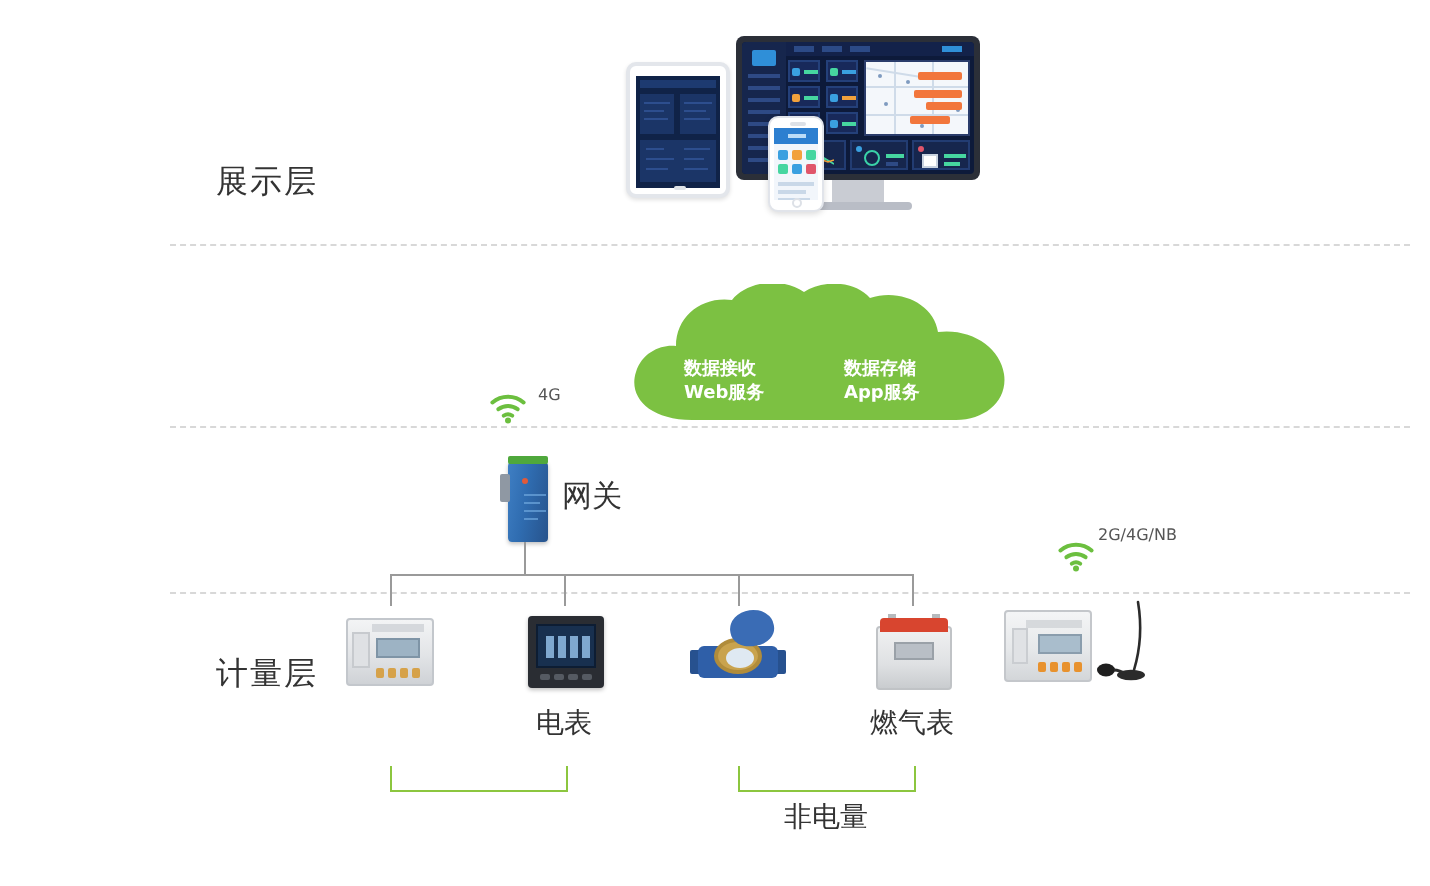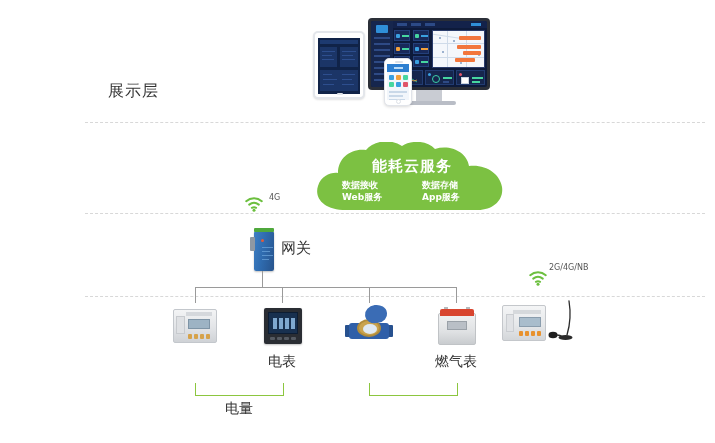--- a/index.html
+++ b/index.html
@@ -201,20 +201,21 @@
 </head>
 <body>
 
 <div class="stage">
 
   <div class="divider" style="top:122px;"></div>
   <div class="divider" style="top:213px;"></div>
   <div class="divider" style="top:296px;"></div>
 
   <div class="layer-label" style="top:81px;">展示层</div>
+  <div class="layer-label" style="top:327px;">计量层</div>
 
   <div class="tablet">
     <div class="tscreen">
       <div class="tline" style="left:2px;top:2px;width:38px;height:4px;background:#1d3a70;"></div>
       <div class="tblk" style="left:2px;top:9px;width:17px;height:20px;"></div>
       <div class="tblk" style="left:22px;top:9px;width:18px;height:20px;"></div>
       <div class="tline" style="left:4px;top:13px;width:13px;height:1px;"></div>
       <div class="tline" style="left:4px;top:17px;width:10px;height:1px;"></div>
       <div class="tline" style="left:4px;top:21px;width:12px;height:1px;"></div>
       <div class="tline" style="left:24px;top:13px;width:14px;height:1px;"></div>
@@ -341,21 +342,20 @@
     </div>
     <div class="phome"></div>
   </div>
 
   <svg class="abs" style="left:310px;top:142px;" width="206" height="72" viewBox="0 0 206 72">
     <path d="M36,68 C14,68 4,56 8,44 C11,34 21,30 28,31 C28,16 41,6 56,8
              C63,-1 80,-4 92,4 C101,-2 117,-2 125,7
              C140,2 157,10 159,24 C176,22 190,32 192,45 C194,58 183,68 168,68 Z" fill="#7cc142"></path>
   </svg>
   <div class="cloud-wrap">
-    <div class="cloud-title">能耗云服务</div>
     <div class="cloud-col left">
       <div>数据接收</div>
       <div>Web服务</div>
     </div>
     <div class="cloud-col right">
       <div>数据存储</div>
       <div>App服务</div>
     </div>
   </div>
 
@@ -460,17 +460,17 @@
     </div>
     <svg class="antenna" viewBox="0 0 26 46">
       <path d="M21,2 C23,14 22,26 19,36" fill="none" stroke="#2b2b2b" stroke-width="1.3" stroke-linecap="round"></path>
       <ellipse cx="17.5" cy="38.5" rx="7" ry="2.6" fill="#2b2b2b"></ellipse>
       <ellipse cx="5" cy="36" rx="4.5" ry="3.2" fill="#1f1f1f"></ellipse>
       <path d="M9,36 C12,36 14,37.5 15,38.2" fill="none" stroke="#2b2b2b" stroke-width="1.6"></path>
     </svg>
   </div>
 
   <div class="bracket" style="left:195px;top:383px;width:87px;"></div>
-  <div class="bracket-label" style="left:194px;top:400px;width:90px;">电量</div>
 
   <div class="bracket" style="left:369px;top:383px;width:87px;"></div>
+  <div class="bracket-label" style="left:368px;top:400px;width:90px;">非电量</div>
 
 </div>
 
 </body></html>

